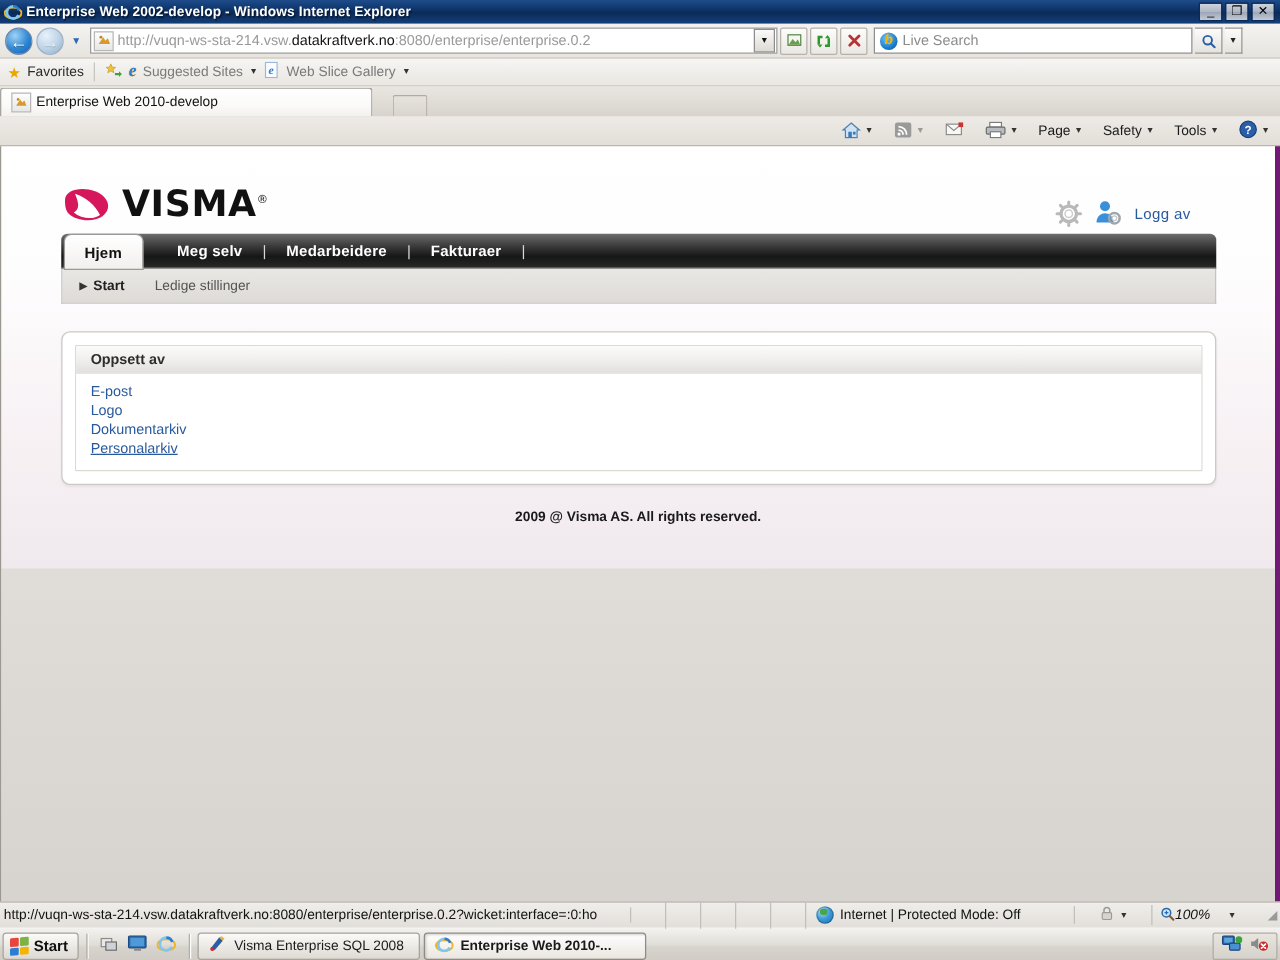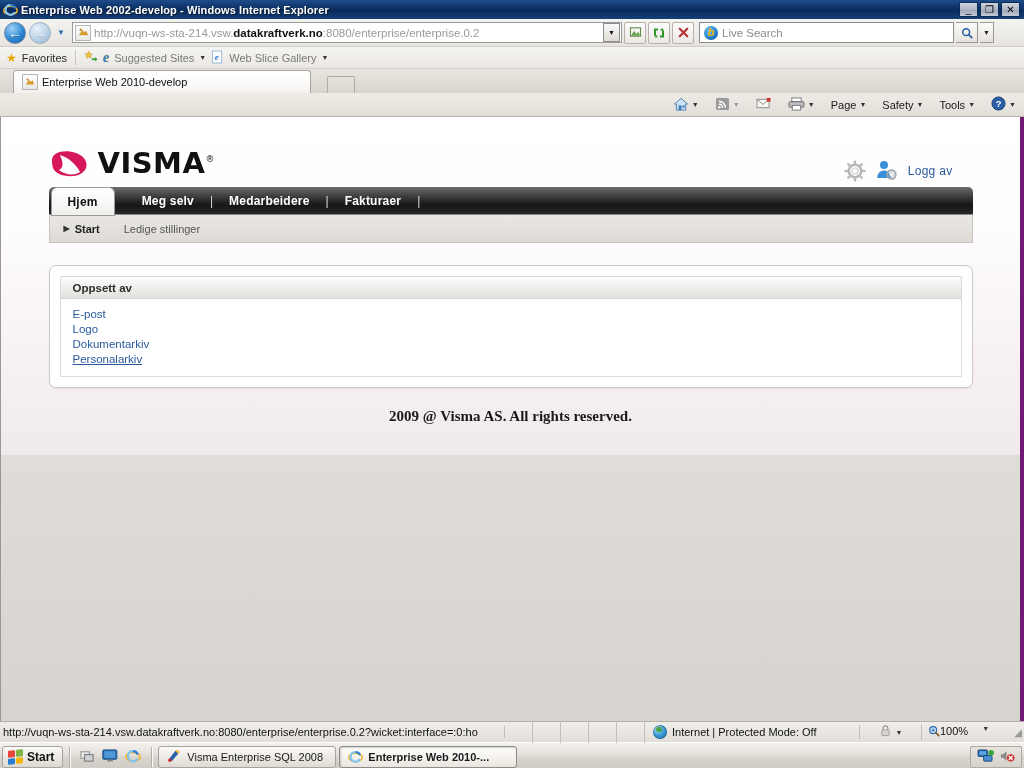--- a/index.html
+++ b/index.html
@@ -77,21 +77,21 @@
     width: 16px; height: 16px; flex: 0 0 16px;
     background: linear-gradient(to bottom,#fdfdfd,#e7e7e7);
     border: 1px solid #b7b7b7;
     display: flex; align-items: center; justify-content: center;
     font-size: 10px; color: #c08a2a; line-height: 1; margin-right: 3px;
   }
   .addr-url {
     flex: 1 1 auto; font-size: 11.5px; color: #999;
     white-space: nowrap; overflow: hidden;
   }
-  .addr-url b { color: #111; font-weight: bold; }
+  .addr-url b { color: #111; font-weight: normal; }
   .addr-drop {
     width: 17px; height: 19px; flex: 0 0 17px;
     background: linear-gradient(to bottom,#fafafa,#dedad4);
     border: 1px solid #8d8d8d;
     display: flex; align-items: center; justify-content: center;
     font-size: 7px; color: #111; margin-right: 1px;
   }
   .tbtn {
     width: 22px; height: 22px;
     background: linear-gradient(to bottom,#fcfcfb 0%,#ebe8e3 100%);
@@ -139,21 +139,21 @@
   .favstar { color: #e8a800; font-size: 12px; }
   .fav-sep { width: 1px; height: 15px; background: #c8c4be; margin: 0 3px; }
   .favbar .muted { color: #7a7a7a; }
   .caret-s { font-size: 7px; color: #333; }
 
   
   .tabrow {
     height: 24px;
     background: linear-gradient(to bottom,#e9e6e1,#d8d4cd);
     display: flex; align-items: flex-end;
-    padding-left: 13px;
+    padding-left: 0;
     gap: 12px;
   }
   .tab {
     width: 298px; height: 23px;
     background: linear-gradient(to bottom,#ffffff 0%, #fbfaf9 60%, #f3f1ee 100%);
     border: 1px solid #a8a49d; border-bottom: none;
     border-radius: 3px 3px 0 0;
     display: flex; align-items: center; padding: 0 8px;
     font-size: 11px; color: #111;
   }
@@ -281,22 +281,22 @@
     font-weight: bold; font-size: 11.5px; color: #2d2d2d;
   }
   .panel-body { padding: 8px 0 9px 12px; background: #fff; }
   .plink {
     display: block; color: #2a5a9e; font-size: 11.5px;
     line-height: 15px; text-decoration: none; width: max-content;
   }
   .plink.hover { text-decoration: underline; }
 
   .footer {
-    text-align: center; font-size: 15px; color: #1a1a1a;
-    margin-top: 20px; font-weight: bold; font-family: Liberation Serif, serif;
+    text-align: center; font-size: 11px; color: #1a1a1a;
+    margin-top: 20px; font-weight: bold;
   }
 
   
   .statusbar {
     height: 21px;
     background: linear-gradient(to bottom,#f0eeea,#e2dfda);
     border-top: 1px solid #b4b0a9;
     display: flex; align-items: center;
     font-size: 11px; color: #111;
   }
@@ -319,22 +319,23 @@
   .globe:after {
     content:''; position:absolute; left:3px; top:2px; width:6px; height:5px;
     background:#49a549; border-radius:40%;
   }
   .st-prot {
     flex: 0 0 62px; display: flex; align-items: center; gap: 4px;
     justify-content: center; border-right: 1px solid #c2bfb9;
     color: #7d7d7d; font-size: 12px;
   }
   .st-zoom {
-    flex: 0 0 90px; display: flex; align-items: flex-start; gap: 0;
+    flex: 0 0 90px; display: flex; align-items: center; gap: 0;
     padding-left: 6px;
+    font-style: italic;
   }
   .zoomglass { color: #2a6ab0; font-size: 12px; }
   .grip { width: 12px; color: #999; font-size: 10px; text-align: right; padding-right: 2px; }
 
   
   .taskbar {
     height: 28px;
     background: linear-gradient(to bottom,#f3f1ee 0%, #e2dfda 45%, #d7d3cd 55%, #cfcbc4 100%);
     border-top: 1px solid #fbfbfa;
     display: flex; align-items: center;

